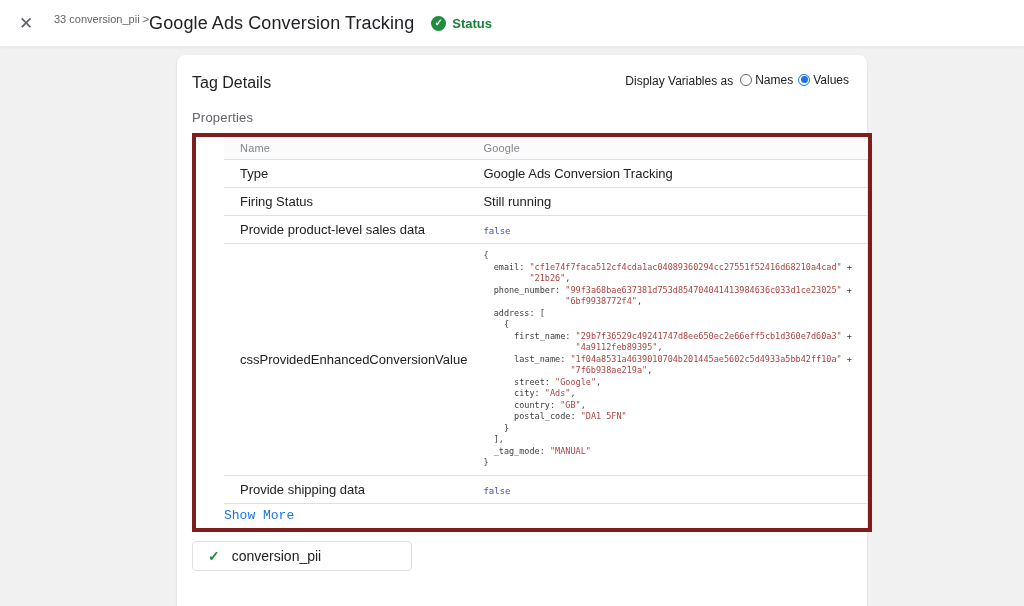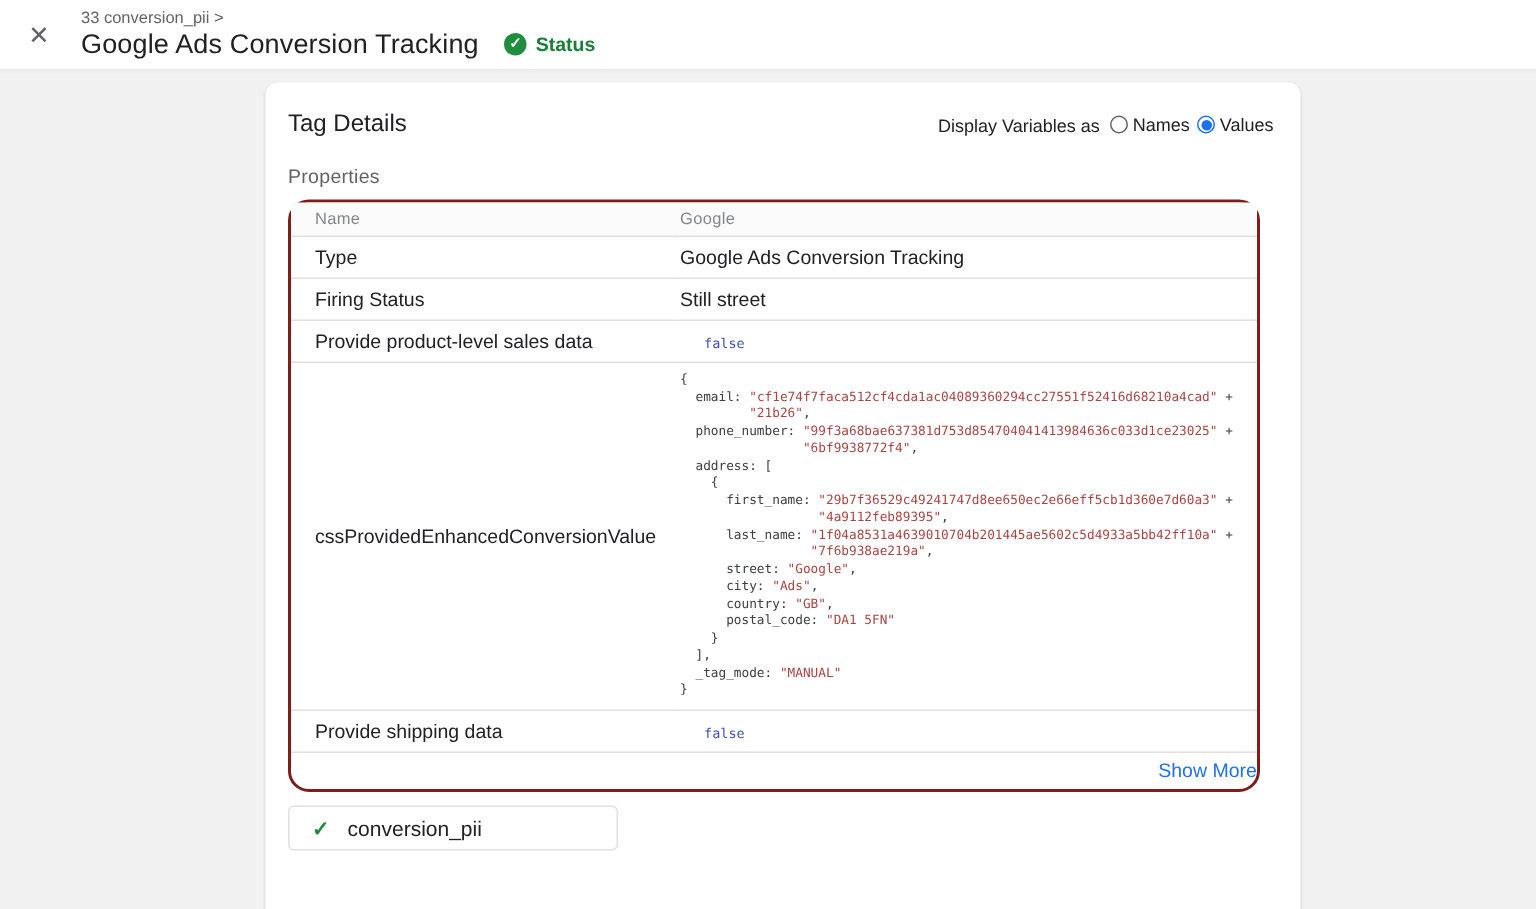--- a/index.html
+++ b/index.html
@@ -18,21 +18,21 @@
     padding-left: 14px;
     border-bottom: 1px solid #ececec;
     box-shadow: 0 1px 2px rgba(0,0,0,.05);
     position: relative; z-index: 2;
   }
   .close-btn {
     width: 24px; height: 24px; margin-right: 16px;
     display: flex; align-items: center; justify-content: center;
     font-size: 17px; color: #5f6368; cursor: pointer; user-select: none;
   }
-  .head-text { display: flex; flex-direction: column; }
+  .head-text { display: flex; flex-direction: row; }
   .breadcrumb { font-size: 11px; color: #5f6368; margin-bottom: 1px; }
   .title-row { display: flex; align-items: center; }
   .page-title { font-size: 18px; color: #202124; letter-spacing: .1px; }
   .fired-badge { display: flex; align-items: center; margin-left: 17px; cursor: default; }
   .fired-circle {
     width: 15px; height: 15px; border-radius: 50%;
     background: #1e8e3e; color: #fff;
     font-size: 10px; font-weight: bold; line-height: 1;
     display: flex; align-items: center; justify-content: center;
     margin-right: 6px;
@@ -40,21 +40,21 @@
   .fired-label { color: #188038; font-size: 13px; font-weight: 700; }
 
   
   .card {
     width: 690px; margin: 8px 0 0 177px;
     background: #fff; border-radius: 8px;
     box-shadow: 0 1px 2px rgba(60,64,67,.18);
     padding: 12px 18px 40px 15px;
     min-height: 580px;
   }
-  .card-head { display: flex; justify-content: space-between; align-items: flex-end; }
+  .card-head { display: flex; justify-content: space-between; align-items: center; }
   .card-title { font-size: 16px; color: #202124; margin-top: 7px; }
 
   .dv { display: flex; align-items: center; font-size: 12px; color: #202124; margin-top: 2px; }
   .dv-label { margin-right: 2px; }
   .radio-opt { display: inline-flex; align-items: center; margin-left: 5px; cursor: pointer; }
   .radio-circle {
     width: 12px; height: 12px; border-radius: 50%;
     border: 1px solid #5f6368; margin-right: 3px; position: relative; flex: 0 0 auto;
   }
   .radio-circle.sel { border-color: #1a73e8; }
@@ -62,49 +62,49 @@
     content: ""; position: absolute; left: 1.5px; top: 1.5px; right: 1.5px; bottom: 1.5px;
     border-radius: 50%; background: #1a73e8;
   }
 
   .section-heading { font-size: 13px; color: #5f6368; margin-top: 18px; letter-spacing: .2px; }
 
   
   table.props {
     width: 567px; margin-top: 8px;
     border-collapse: separate; border-spacing: 0;
-    border: 2px solid #7f1d1d; border-radius: 14px;
+    border: 4px solid #7f1d1d; border-radius: 0; padding-left: 28px;
   }
   table.props th {
     font-size: 11px; color: #80868b; font-weight: normal; text-align: left;
     padding: 5px 16px; background: #fbfbfb; letter-spacing: .2px;
   }
   table.props th.col-value { padding-left: 0; }
   td.td-name {
     width: 181px; padding: 6px 16px;
     font-size: 13px; color: #202124;
     border-top: 1px solid #e0e0e0; vertical-align: middle;
   }
   td.td-value {
     padding: 6px 16px 6px 0;
     font-size: 13px; color: #202124;
     border-top: 1px solid #e0e0e0; vertical-align: middle;
   }
   .v-string, .v-keyword, pre.code { font-family: "DejaVu Sans Mono", monospace; }
   .v-string  { font-size: 9px; color: #a94442; }
-  .v-keyword { font-size: 9px; color: #4051b5; margin-left: 16px; }
+  .v-keyword { font-size: 9px; color: #4051b5; }
   pre.code {
     margin: 0; font-size: 8.5px; line-height: 11.5px;
     color: #3c4043; white-space: pre;
   }
   .c-s { color: #a94442; }
   .c-d { color: #3c4043; }
   tr.show-more-row td {
-    border-top: 1px solid #e0e0e0; text-align: right;
-    padding: 4px 0 5px; font-size: 13px; color: #1a73e8; cursor: pointer;
+    border-top: 1px solid #e0e0e0; text-align: left;
+    padding: 4px 0 5px; font-size: 13px; color: #1a73e8; cursor: pointer; font-family: Liberation Mono, monospace;
   }
 
   
   .trigger-card {
     width: 220px; margin-top: 9px;
     background: #fff; border: 1px solid #e0e0e0; border-radius: 4px;
   }
   .trigger-row {
     display: flex; align-items: center;
     padding: 6px 15px; font-size: 14px; color: #202124; cursor: pointer;
@@ -153,21 +153,21 @@
         <th class="col-value">Google</th>
       </tr>
     </thead>
     <tbody>
         <tr>
           <td class="td-name">Type</td>
           <td class="td-value"><span class="v-plain">Google Ads Conversion Tracking</span></td>
         </tr>
         <tr>
           <td class="td-name">Firing Status</td>
-          <td class="td-value"><span class="v-plain">Still street</span></td>
+          <td class="td-value"><span class="v-plain">Still running</span></td>
         </tr>
         <tr>
           <td class="td-name">Provide product-level sales data</td>
           <td class="td-value"><span class="v-keyword">false</span></td>
         </tr>
         <tr>
           <td class="td-name">cssProvidedEnhancedConversionValue</td>
           <td class="td-value">
             <pre class="code"><span class="c-d">{</span>
 <span class="c-d">  email: </span><span class="c-s">"cf1e74f7faca512cf4cda1ac04089360294cc27551f52416d68210a4cad"</span><span class="c-d"> +</span>

